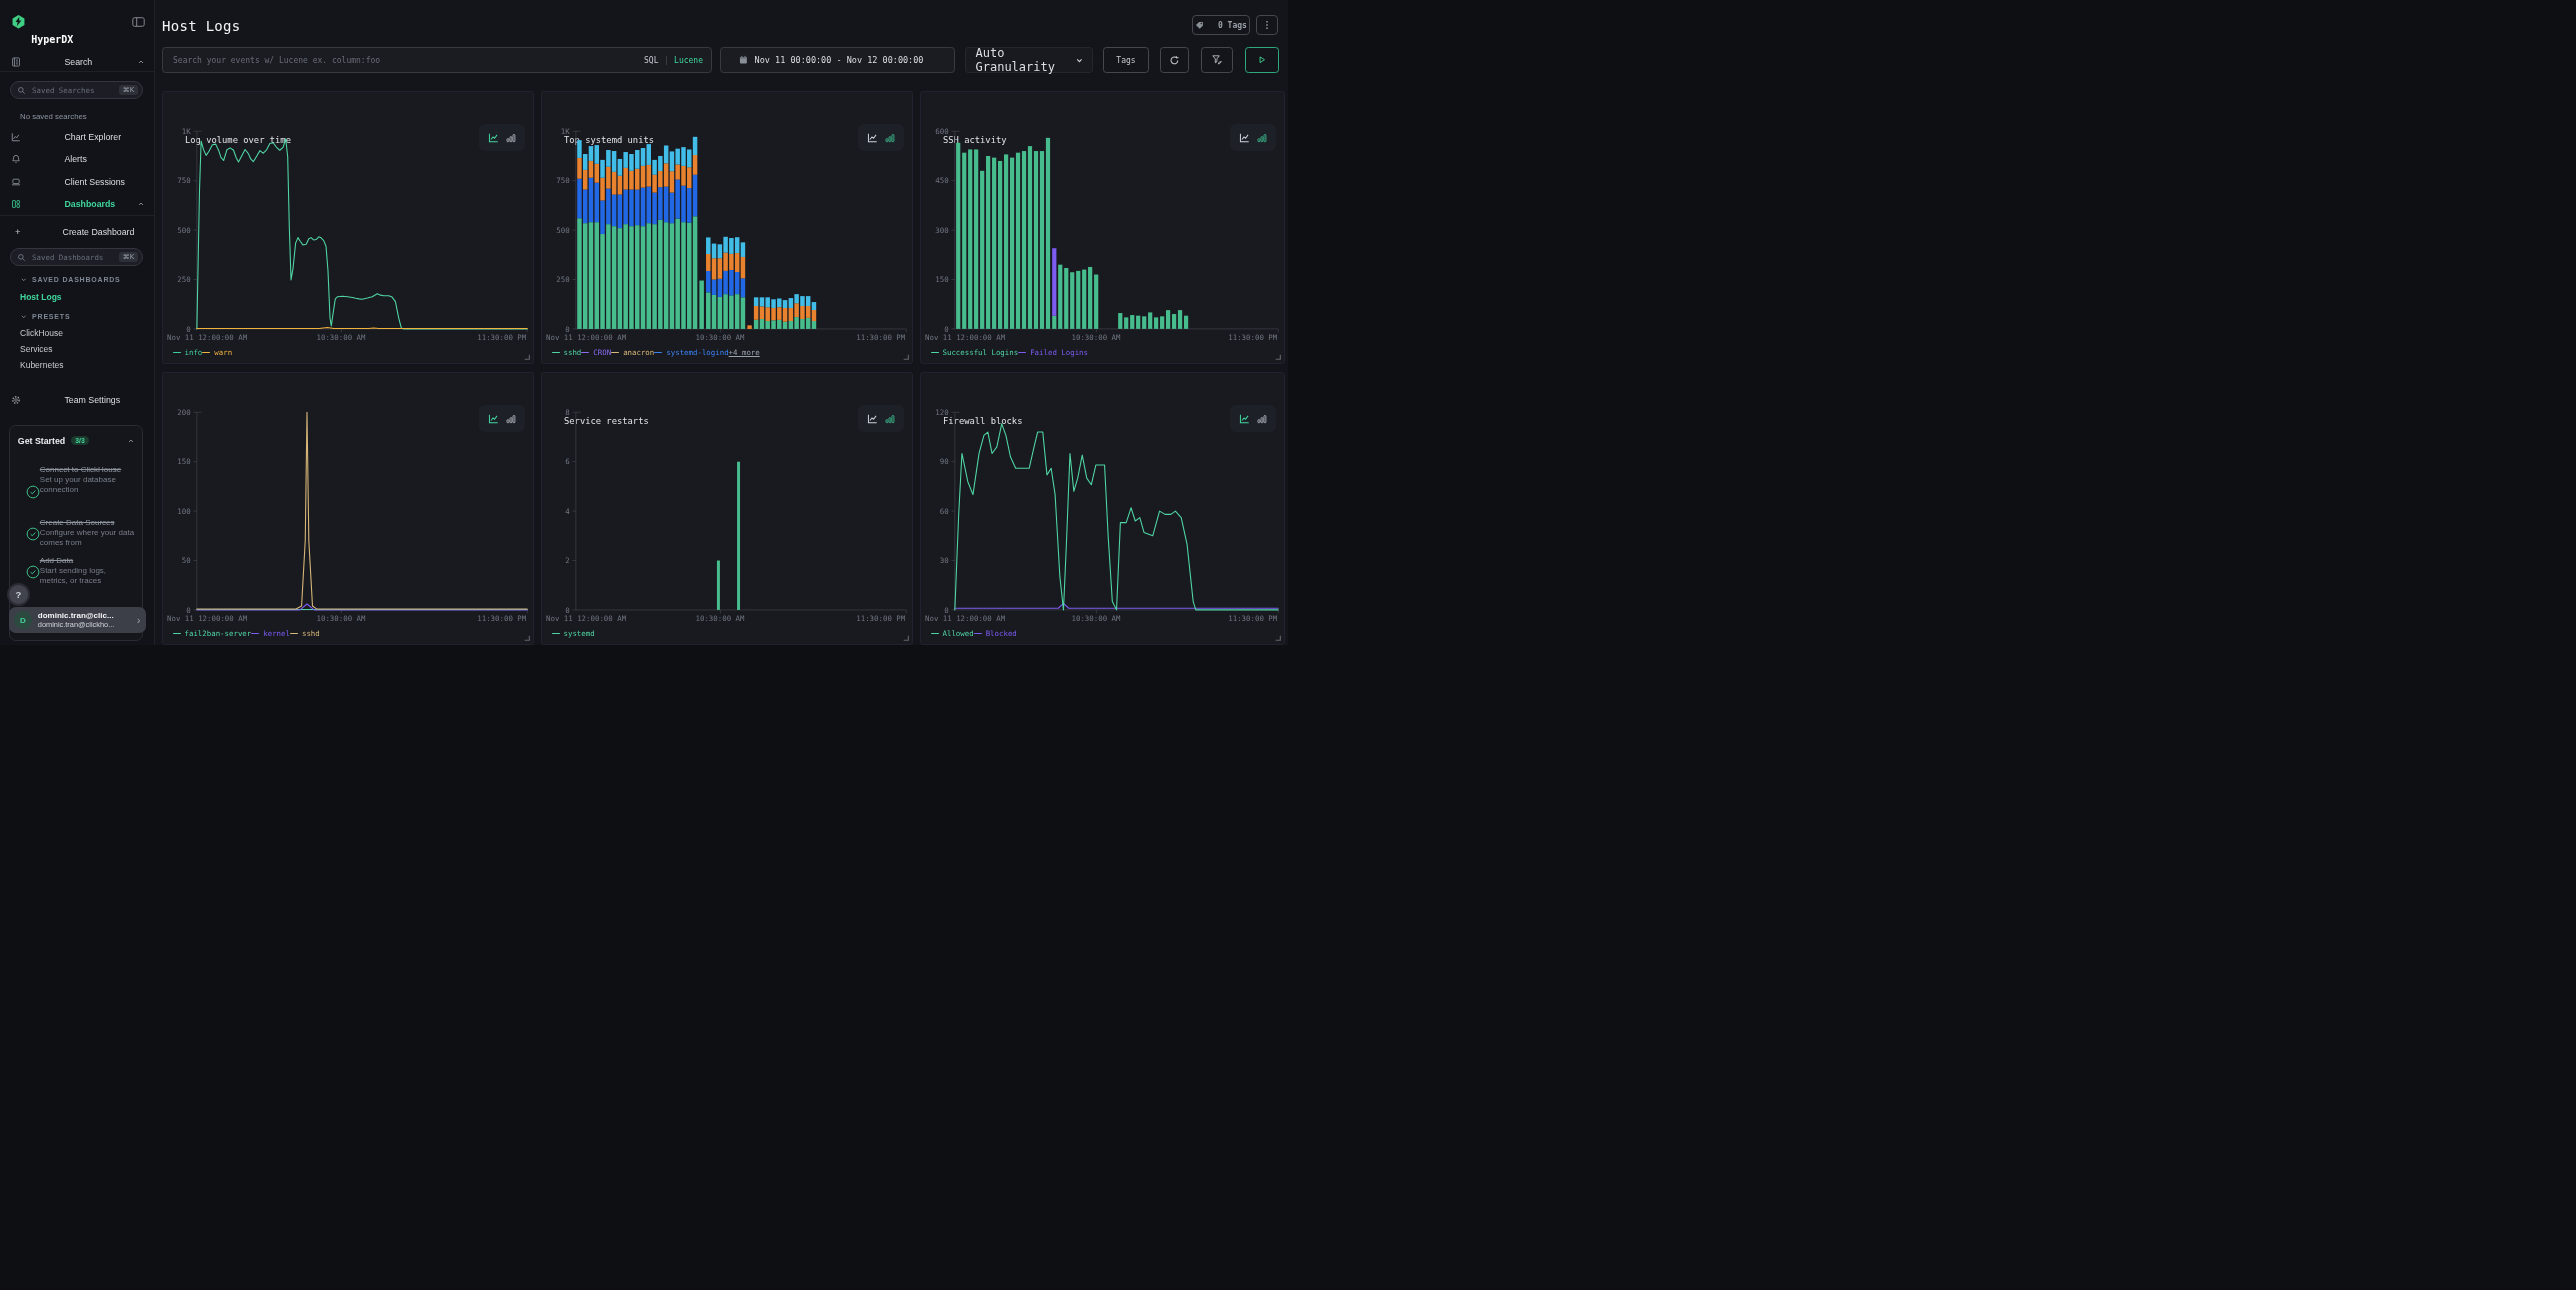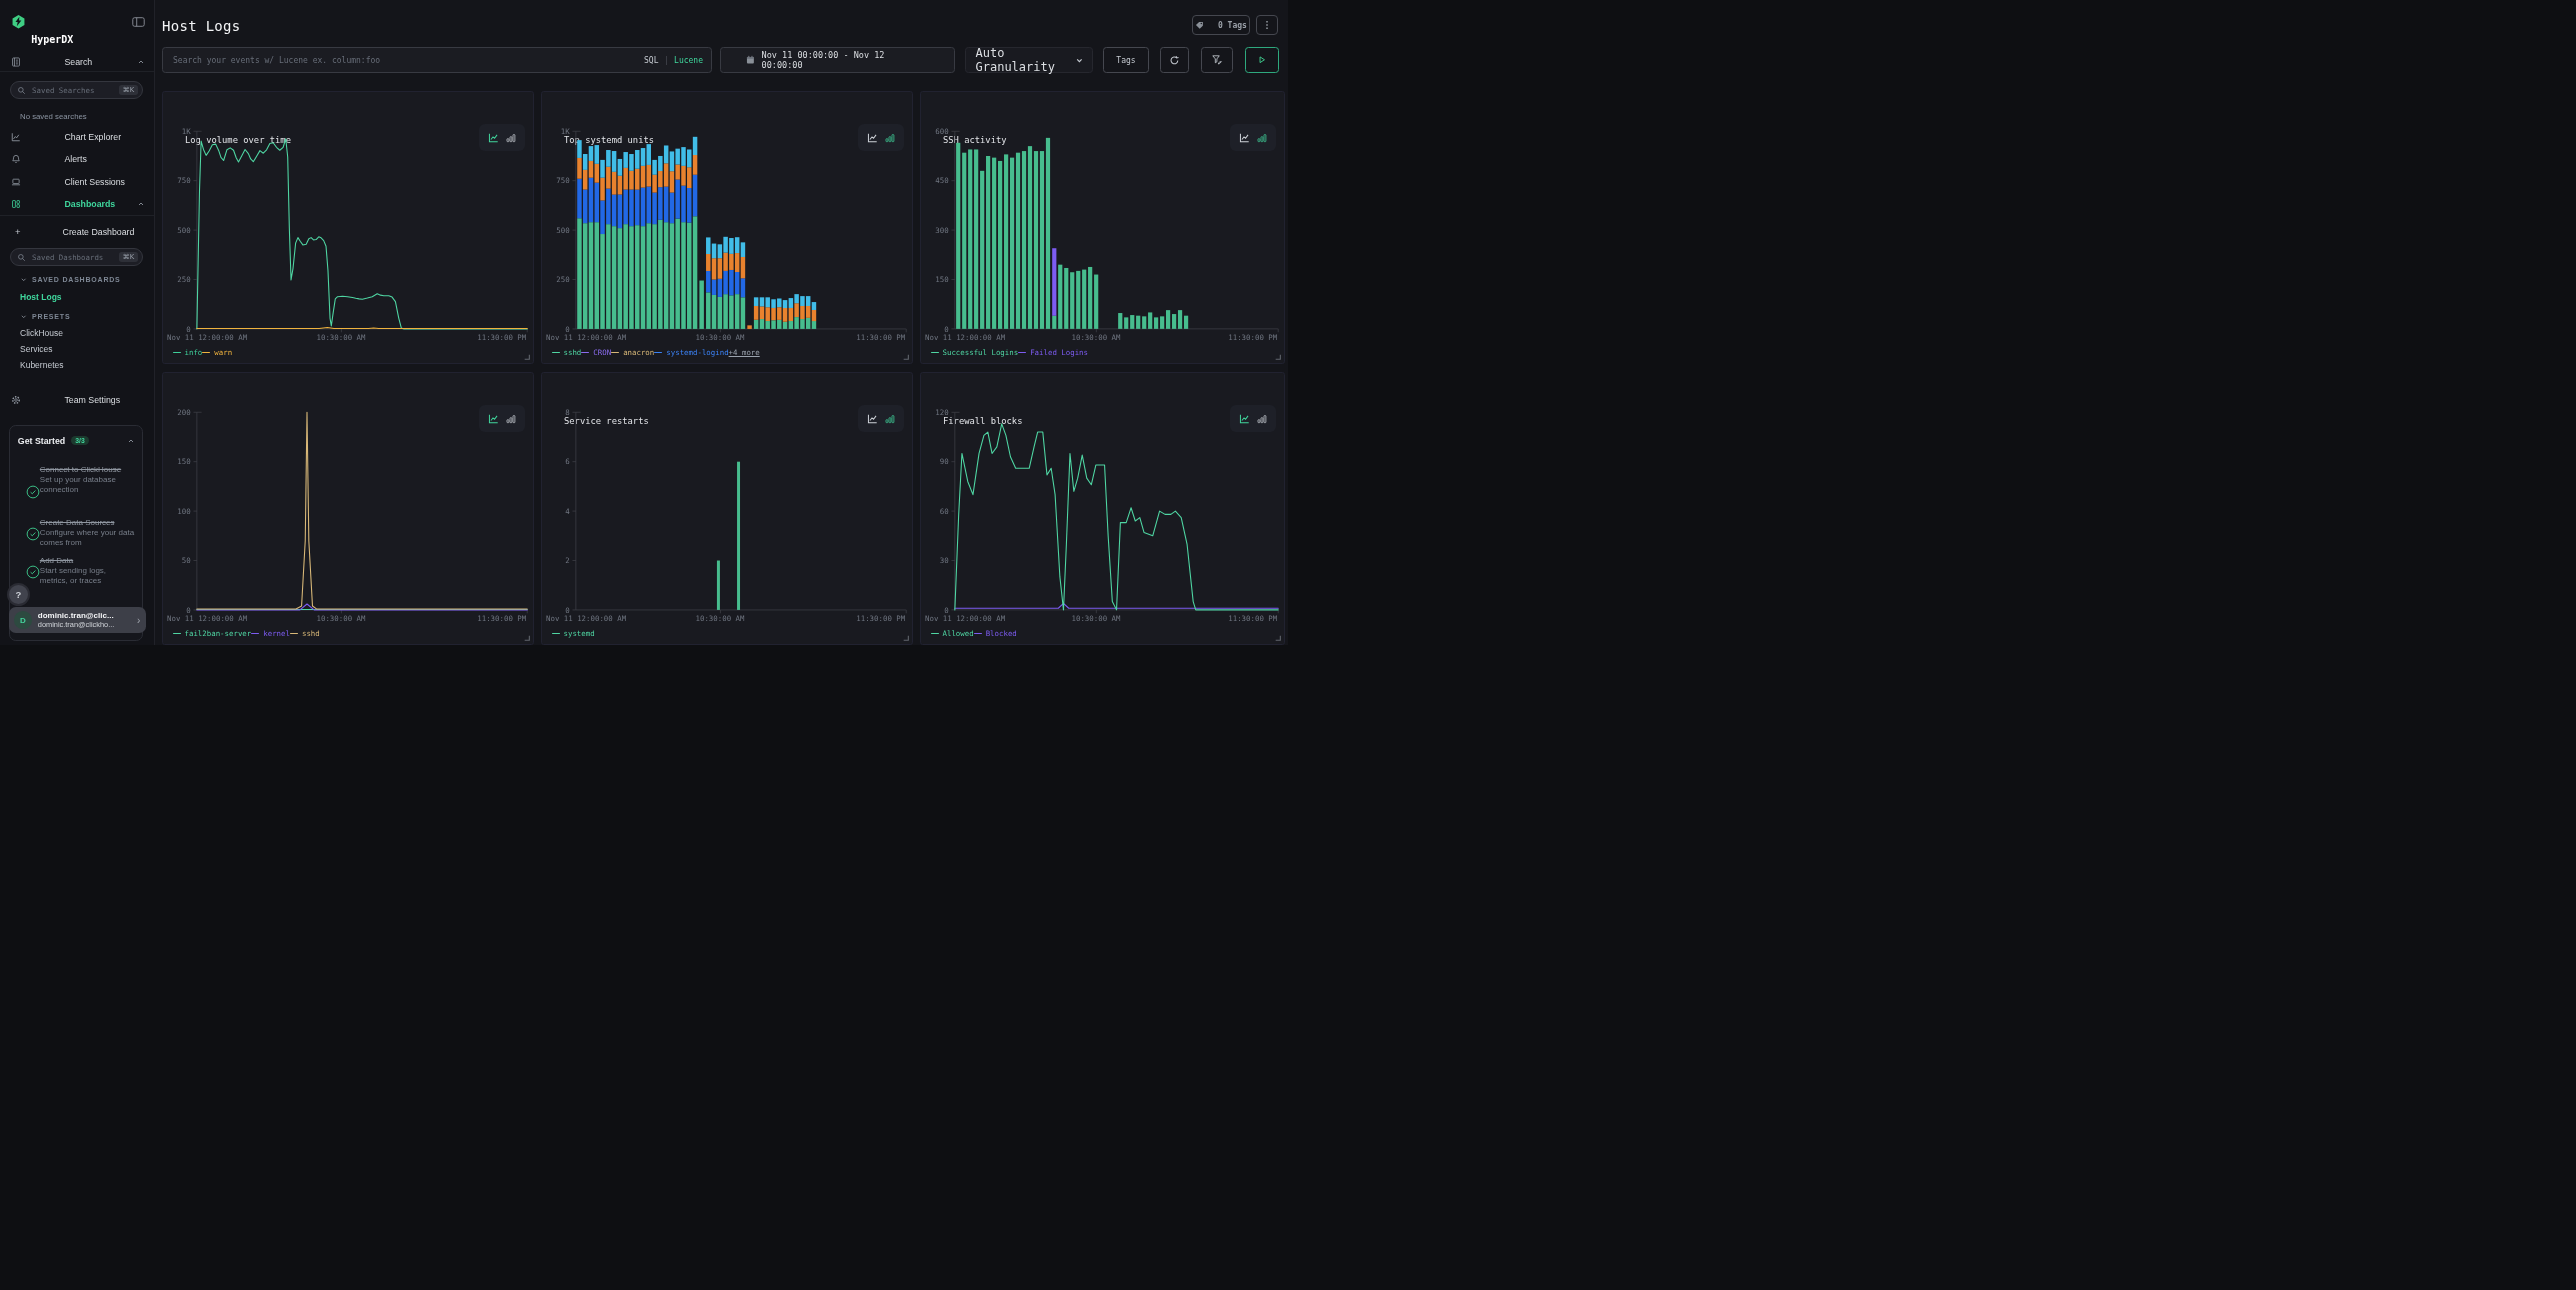--- a/index.html
+++ b/index.html
@@ -50,21 +50,21 @@
   .search-box{position:absolute;left:162px;top:47px;width:550px;height:26px;background:#1b1c22;border:0.7px solid #383a42;border-radius:3.4px;
        display:flex;align-items:center;box-sizing:border-box;padding:0 8px;}
   .search-box input{flex:1;background:transparent;border:none;outline:none;color:#cfd3d9;
        font-family:"DejaVu Sans Mono",monospace;font-size:8px;}
   .search-box input::placeholder{color:#676d78;}
   .lang{display:flex;align-items:center;gap:5.4px;font-family:"DejaVu Sans Mono",monospace;font-size:8px;}
   .lang .sql{color:#c4c9d0;}
   .lang .sep{color:#4a4d55;}
   .lang .lucene{color:#3fd69c;}
   .date-box{position:absolute;left:720px;top:47px;width:235px;height:26px;background:#1b1c22;border:0.7px solid #383a42;border-radius:3.4px;
-       display:flex;align-items:center;gap:6.8px;box-sizing:border-box;padding:0 25px;
+       display:flex;align-items:center;gap:6.8px;box-sizing:border-box;padding:0 18px;
        font-family:"DejaVu Sans Mono",monospace;font-size:8.5px;color:#dcdfe3;}
   .gran-box{position:absolute;left:965px;top:47px;width:128px;height:26px;background:#191a20;border:0.7px solid #26272e;border-radius:3.4px;
        display:flex;align-items:center;justify-content:space-between;box-sizing:border-box;padding:0 8px 0 9.5px;
        font-family:"DejaVu Sans Mono",monospace;font-size:12px;color:#dcdfe3;}
   
   .panel{position:absolute;background:#191a20;border:0.7px solid #212230;border-radius:2.7px;box-sizing:border-box;}
   .p-title{position:absolute;left:22px;top:6.8px;font-family:"DejaVu Sans Mono",monospace;font-size:8.8px;color:#e3e5e9;}
   .toggle{position:absolute;right:8px;top:32px;width:46px;height:27px;background:#1e2028;border-radius:6px;
           display:flex;align-items:center;justify-content:center;gap:6.8px;}
   .xrow{position:absolute;left:0;right:0;top:241px;height:9.5px;font-family:"DejaVu Sans Mono",monospace;font-size:7.4px;color:#6f7580;}

